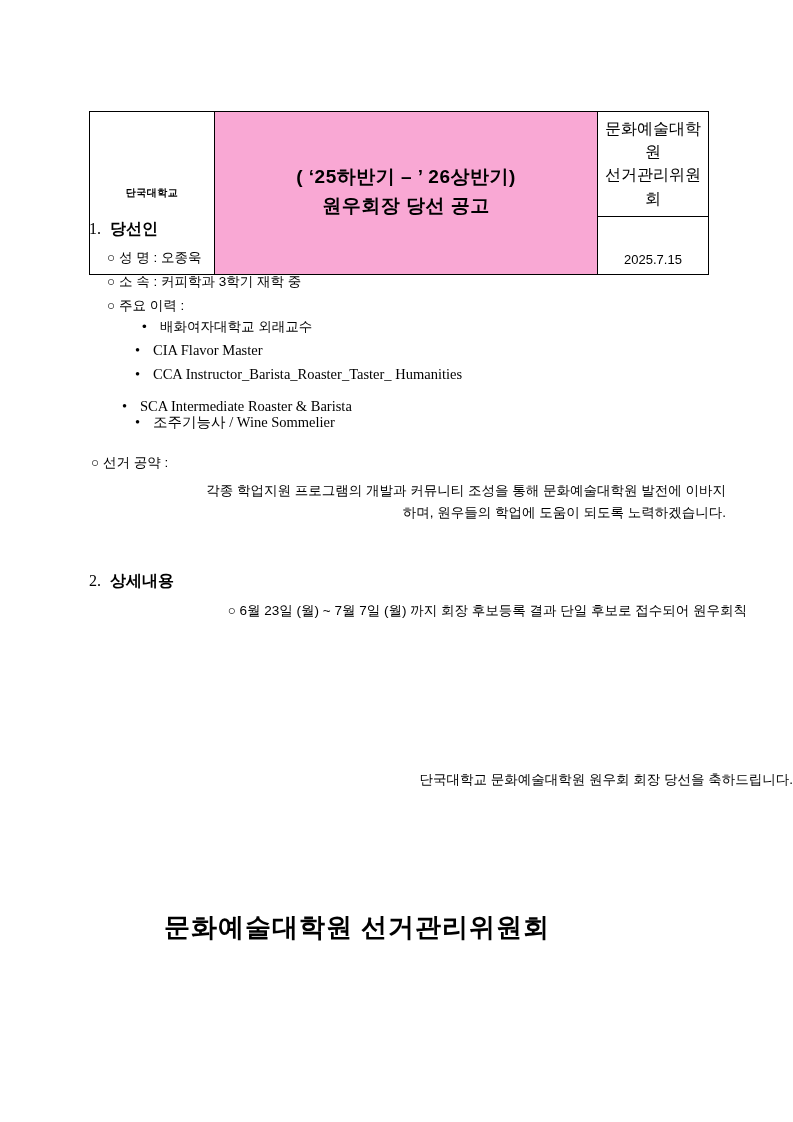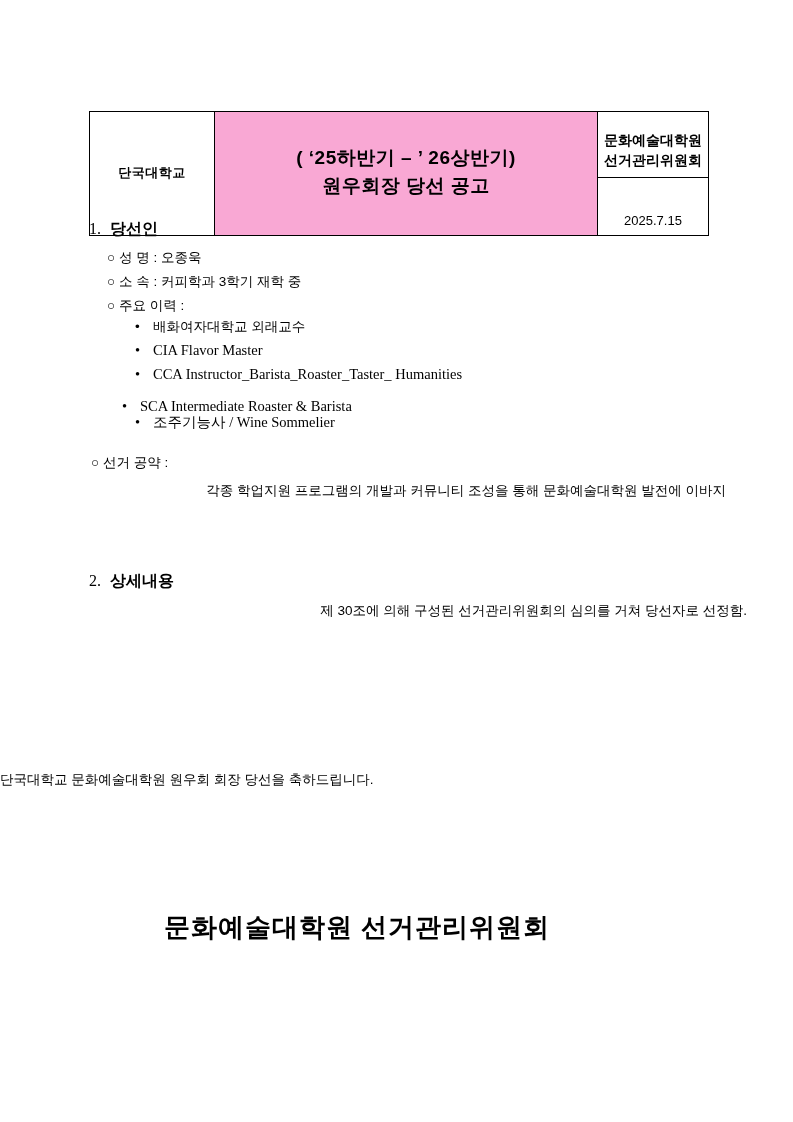--- a/index.html
+++ b/index.html
@@ -37,21 +37,21 @@
     border: 1px solid #000000;
     padding: 0;
     vertical-align: middle;
     text-align: center;
   }
   .cell-univ {
     width: 124px;
     height: 75px;
     font-family: "Liberation Sans", sans-serif;
     font-weight: bold;
-    font-size: 13px;
+    font-size: 10px;
     letter-spacing: 0.5px;
   }
   .cell-title {
     width: 382px;
     background: #f9a8d4;
     padding: 8px 0 10px 0 !important;
   }
   .title-line1, .title-line2 {
     font-family: "Liberation Sans", sans-serif;
     font-weight: bold;
@@ -60,25 +60,24 @@
     line-height: 1.5;
     white-space: nowrap;
   }
   .cell-right {
     width: 110px;
     padding: 0 !important;
   }
   .right-top {
     border-bottom: 1px solid #000000;
     font-family: "Liberation Sans", sans-serif;
-    font-weight: bold;
-    font-size: 14px;
+    font-weight: normal;
+    font-size: 16px;
     line-height: 1.45;
     padding: 5px 2px 6px 2px;
-    margin-top: 13px;
   }
   .right-bottom {
     font-family: "Liberation Sans", sans-serif;
     font-size: 13px;
     padding: 7px 2px 7px 2px;
     margin-top: 28px;
   }
 
   
   .content {
@@ -118,21 +117,21 @@
     position: absolute;
     font-family: "Liberation Sans", sans-serif;
     font-size: 13.5px;
     line-height: 1.65;
     text-align: right;
   }
 
   .center-note {
     position: absolute;
     width: 793px;
-    text-align: left;
+    text-align: right;
     font-family: "Liberation Sans", sans-serif;
     font-size: 13.5px;
   }
   .footer-org {
     position: absolute;
     width: 714px;
     text-align: center;
     font-family: "Liberation Sans", sans-serif;
     font-weight: bold;
     font-size: 26px;
@@ -167,48 +166,49 @@
 
     <div class="sec-heading" style="left:89px; top:219px;">
       <span class="sec-num">1.</span>
       &nbsp;<span>당선인</span>
     </div>
 
     <div class="line kr" style="left:107px; top:249px;">○ 성 명 : 오종욱</div>
     <div class="line kr" style="left:107px; top:273px;">○ 소 속 : 커피학과 3학기 재학 중</div>
     <div class="line kr" style="left:107px; top:297px;">○ 주요 이력 :</div>
 
-    <div class="line kr" style="left:135px; top:318px;">
+    <div class="line kr" style="left:142px; top:318px;">
       <span class="bullet-dot">•</span><span>배화여자대학교 외래교수</span>
     </div>
     <div class="line" style="left:135px; top:342px;">
       <span class="bullet-dot">•</span><span>CIA Flavor Master</span>
     </div>
     <div class="line" style="left:135px; top:366px;">
       <span class="bullet-dot">•</span><span>CCA Instructor_Barista_Roaster_Taster_ Humanities</span>
     </div>
     <div class="line" style="left:122px; top:390px;margin-top:8px;">
       <span class="bullet-dot">•</span><span>SCA Intermediate Roaster &amp; Barista</span>
     </div>
     <div class="line" style="left:135px; top:413px;">
       <span class="bullet-dot">•</span><span>조주기능사 / Wine Sommelier</span>
     </div>
 
     <div class="line kr" style="left:91px; top:454px;">○ 선거 공약 :</div>
     <div class="para" style="left:116px; top:480px; width:610px;">
       <div>각종 학업지원 프로그램의 개발과 커뮤니티 조성을 통해 문화예술대학원 발전에 이바지</div>
+      <div>하며, 원우들의 학업에 도움이 되도록 노력하겠습니다.</div>
     </div>
 
     <div class="sec-heading" style="left:89px; top:571px;">
       <span class="sec-num">2.</span>
       &nbsp;<span>상세내용</span>
     </div>
 
     <div class="para" style="left:107px; top:600px; width:640px;">
-      <div style="padding-left:18px;">제 30조에 의해 구성된 선거관리위원회의 심의를 거쳐 당선자로 선정함.</div>
+      <div>○ 6월 23일 (월) ~ 7월 7일 (월) 까지 회장 후보등록 결과 단일 후보로 접수되어 원우회칙</div>
     </div>
 
     <div class="center-note" style="top:771px;">단국대학교 문화예술대학원 원우회 회장 당선을 축하드립니다.</div>
 
     <div class="footer-org" style="top:910px;">문화예술대학원  선거관리위원회</div>
 
   </div>
 </div>
 
 </body></html>

